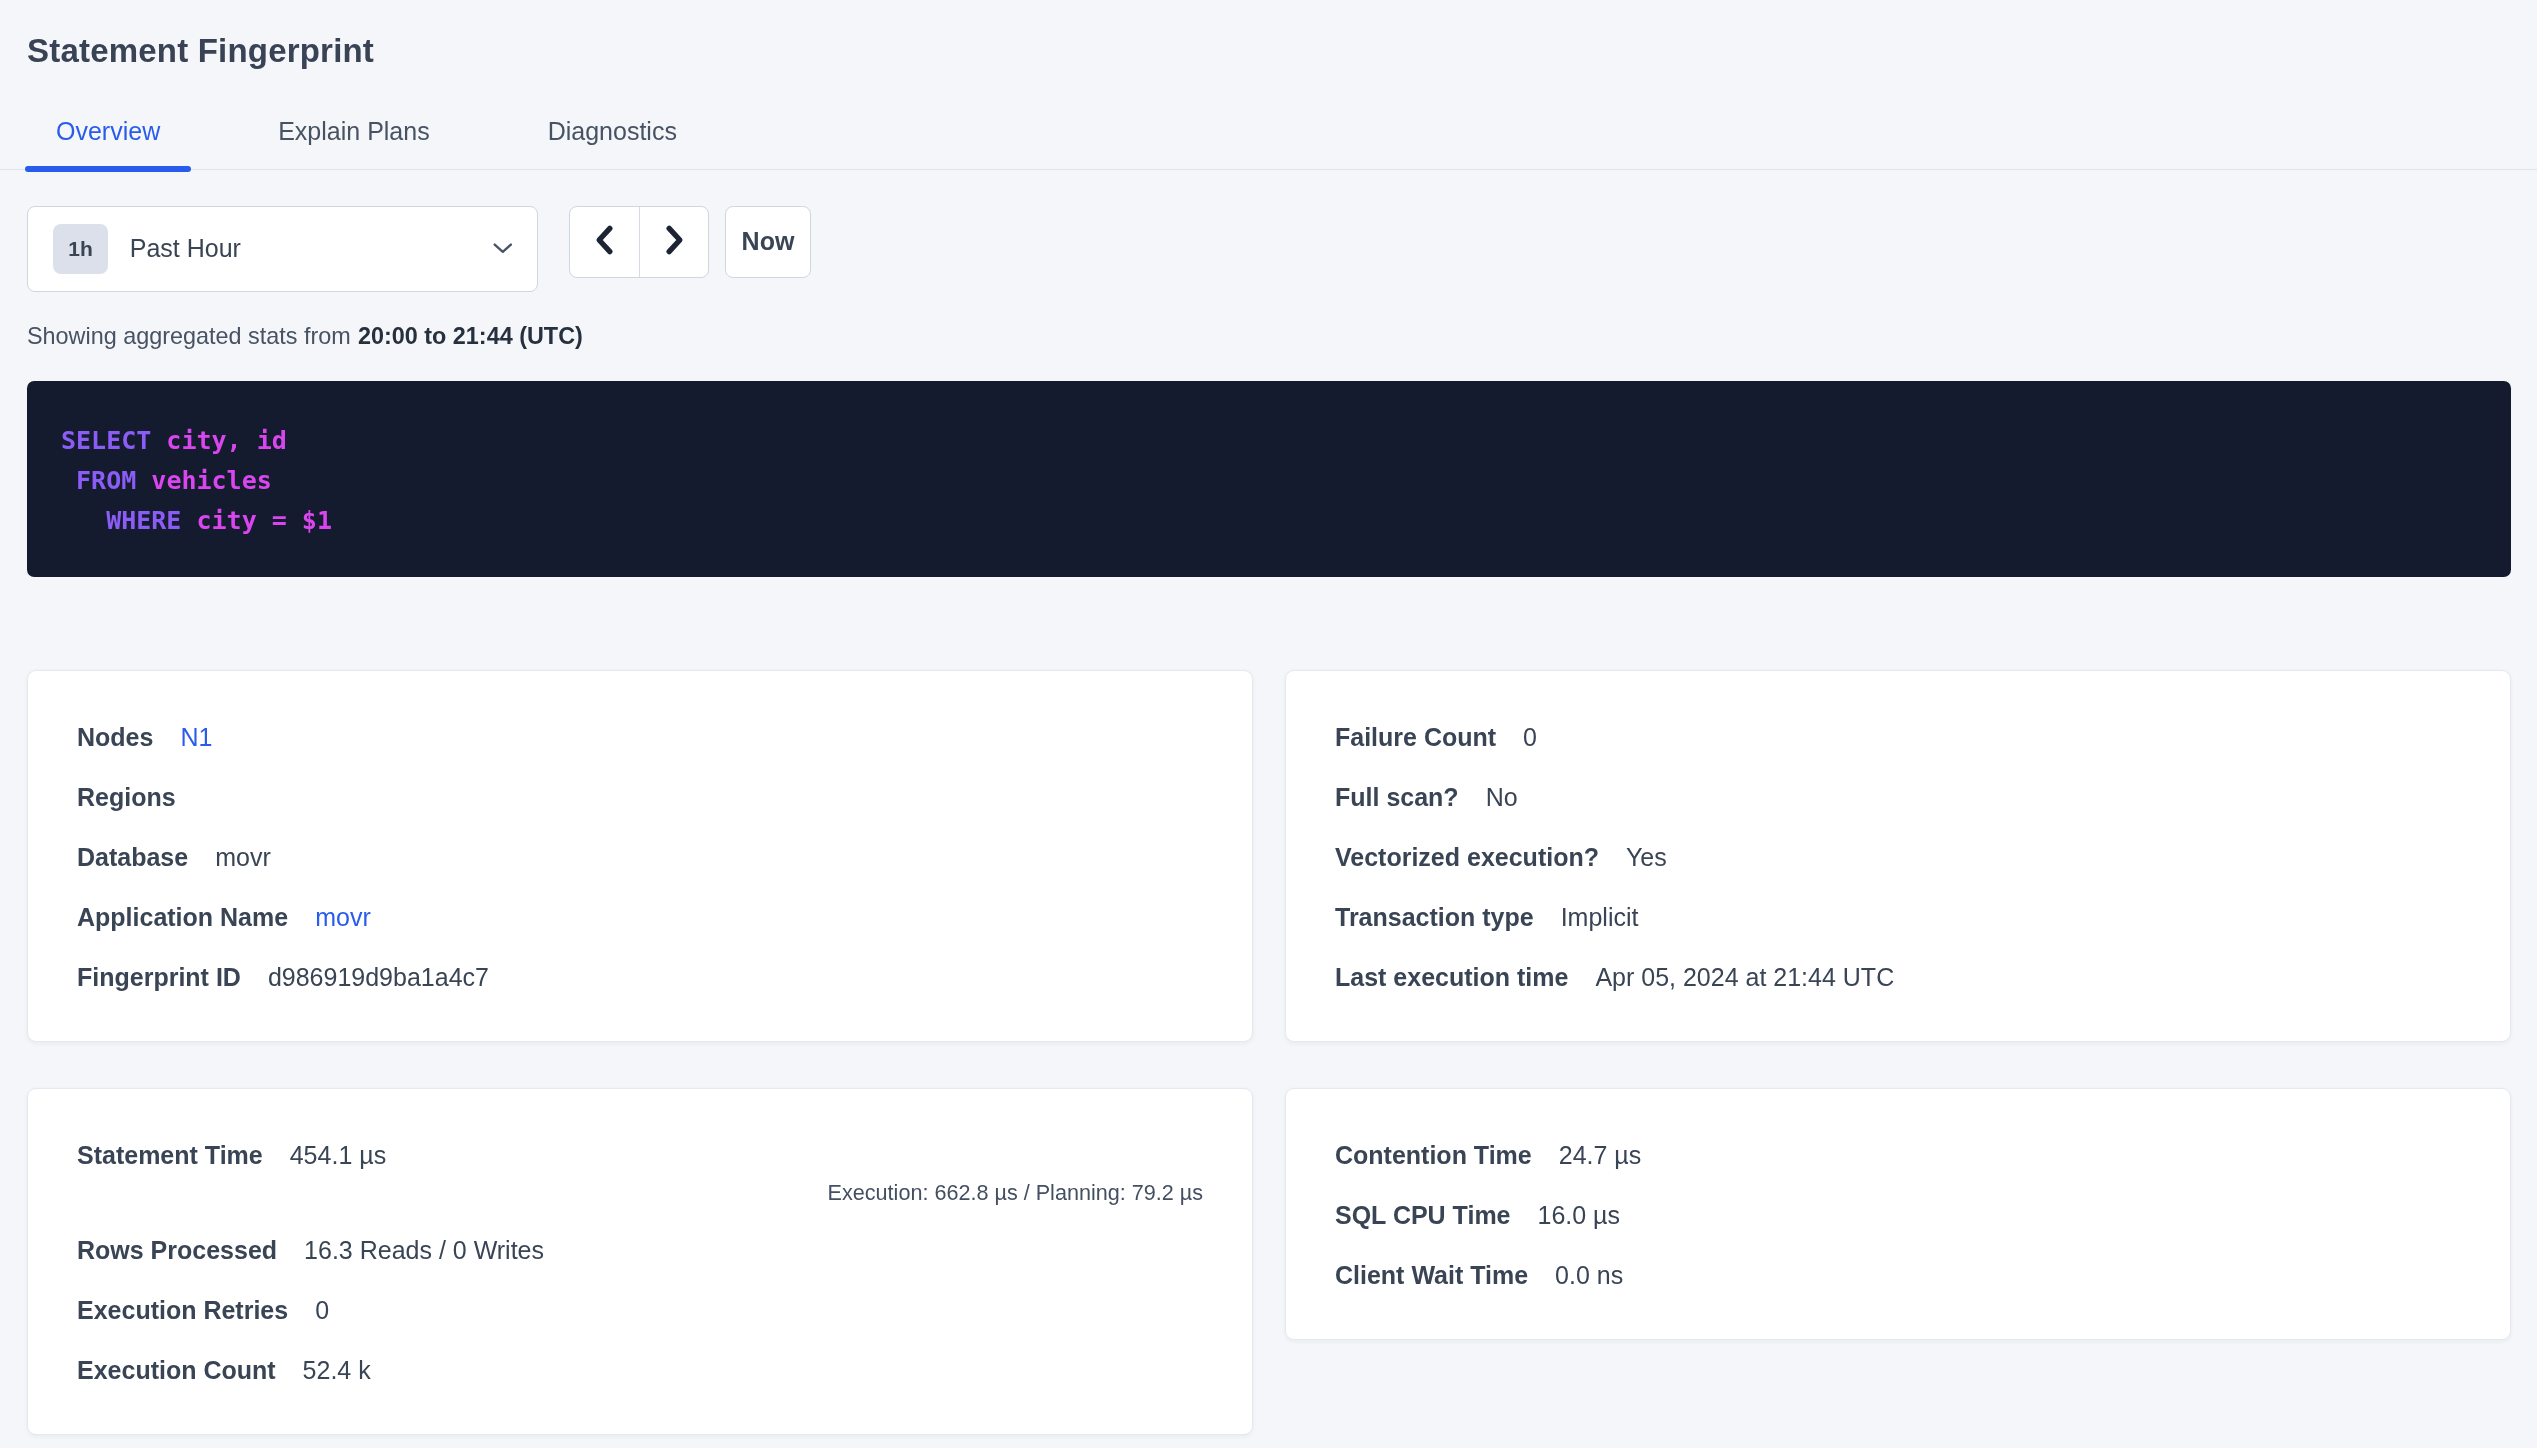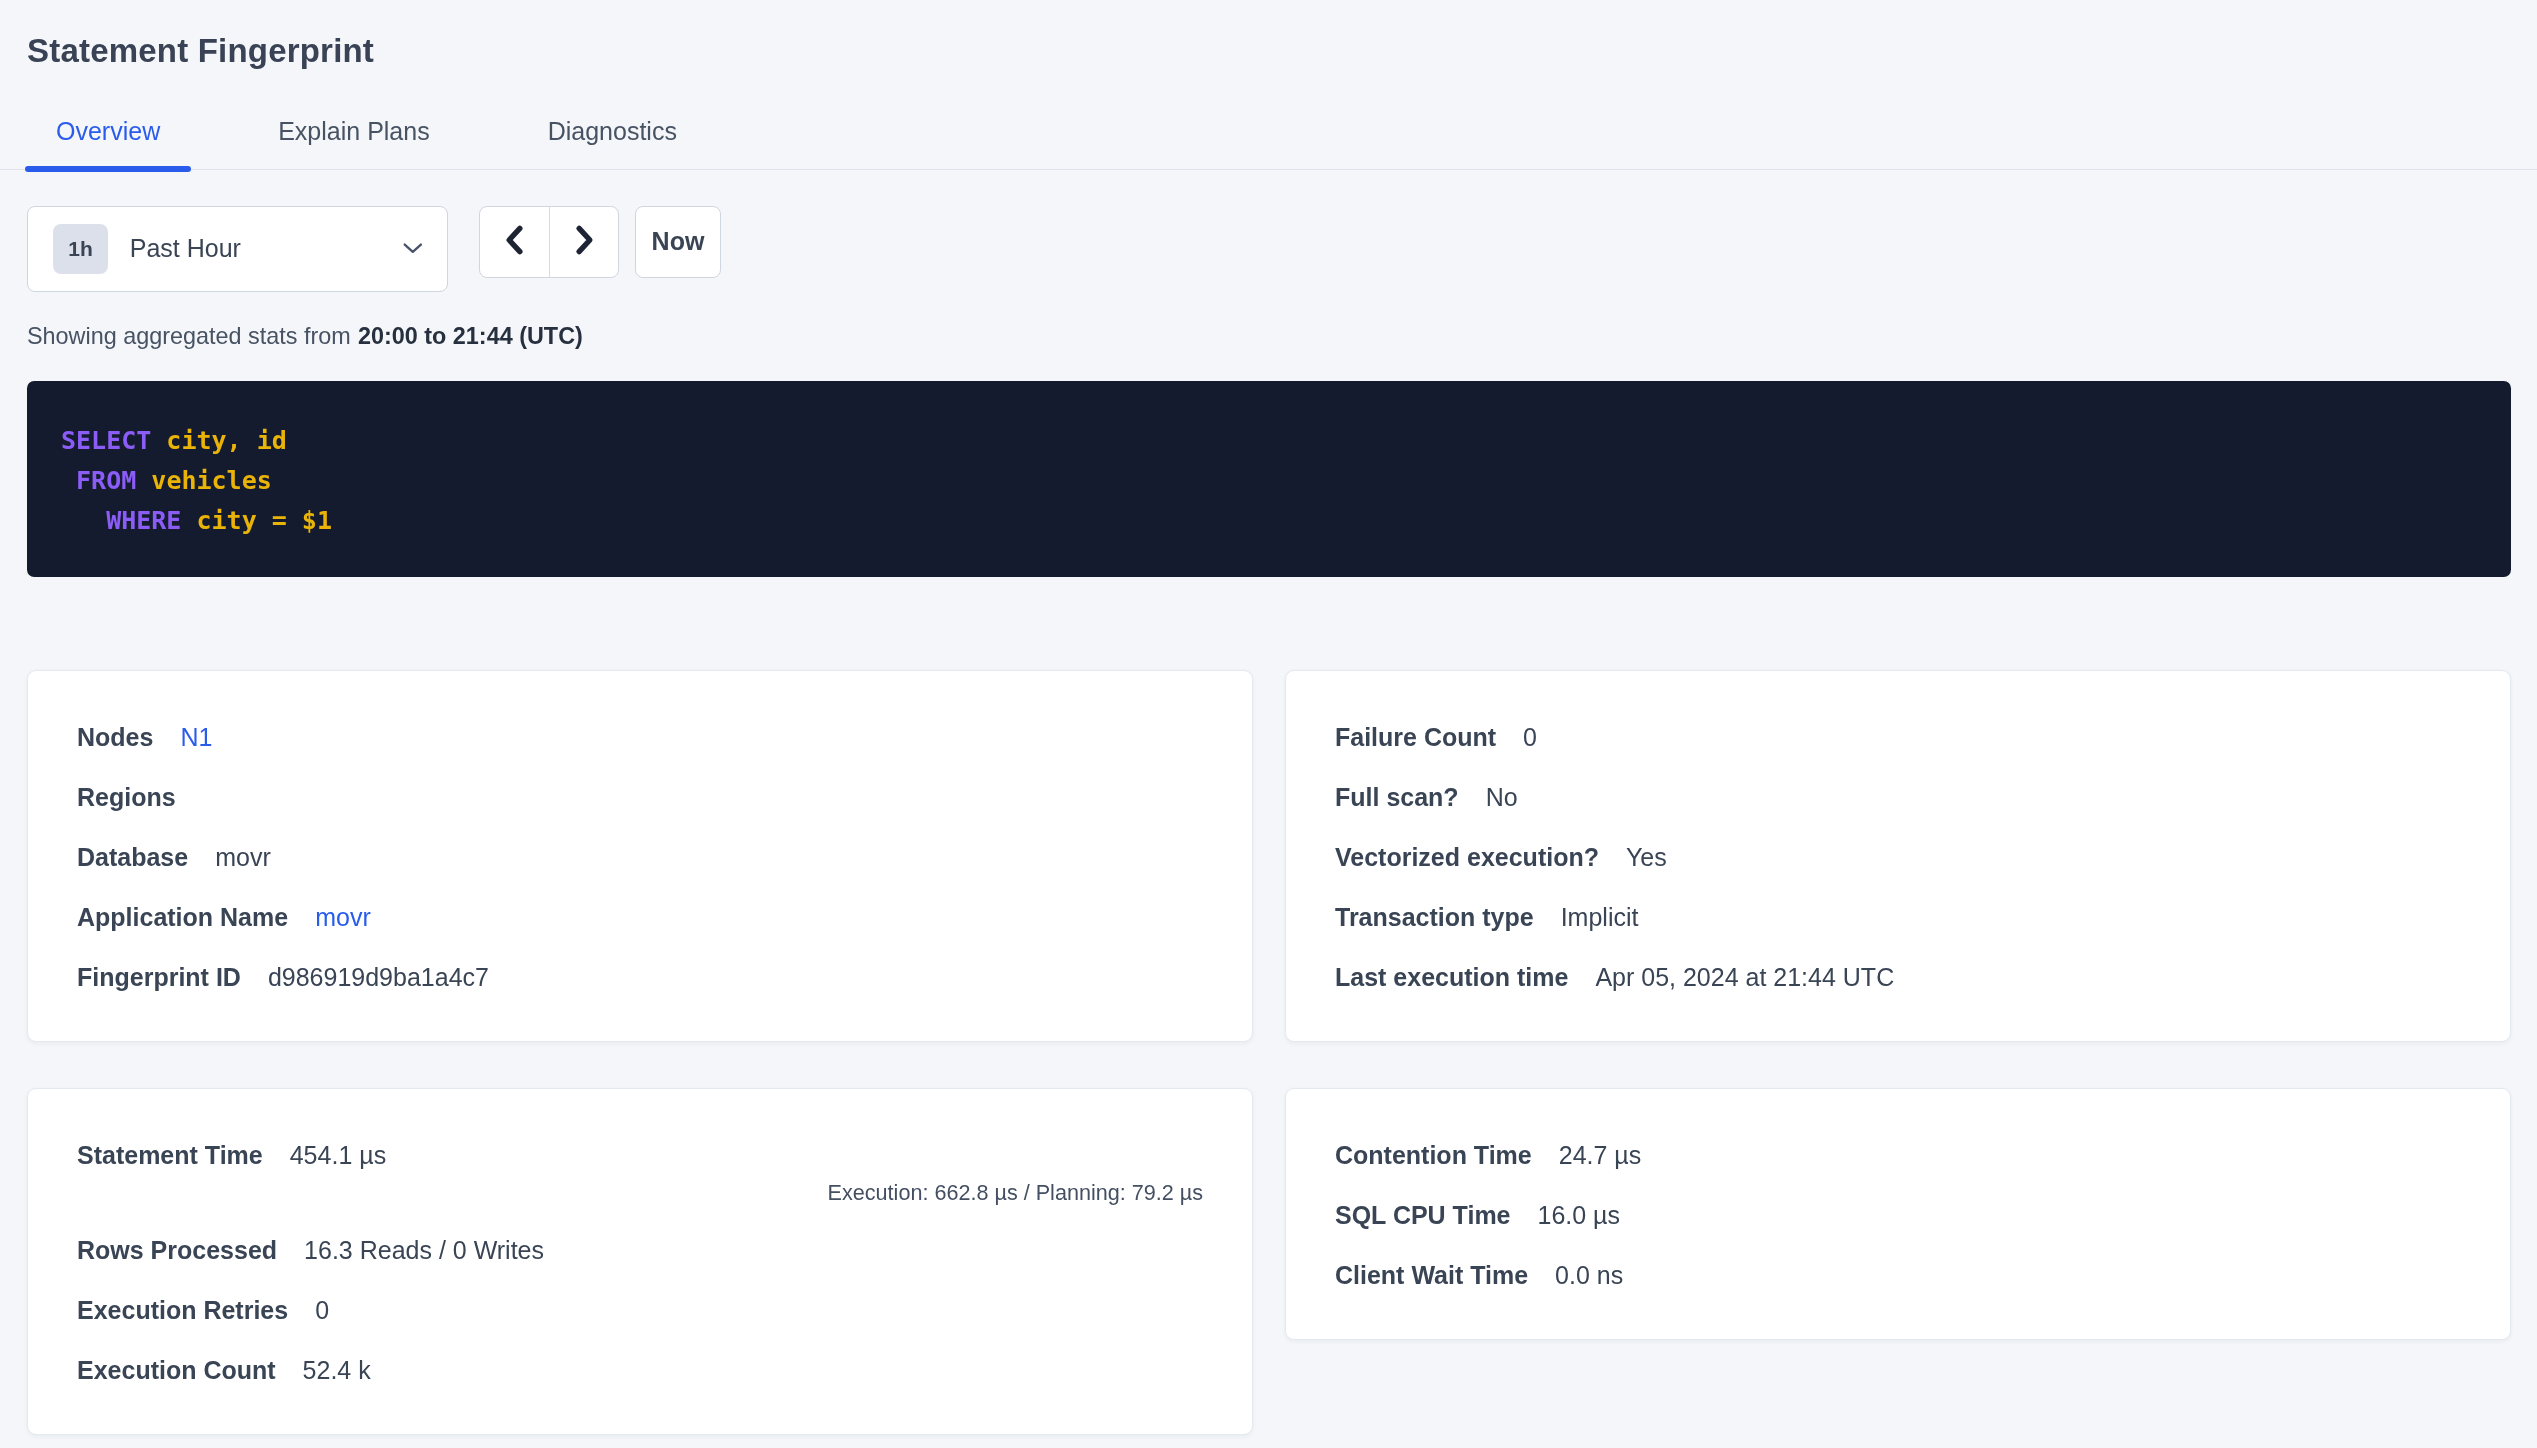--- a/index.html
+++ b/index.html
@@ -36,21 +36,21 @@
   .tab.active { color: #2A5CEB; }
   .tab.active::after {
     content: "";
     position: absolute; left: 0; right: 0; bottom: -3.6px;
     height: 6.3px; border-radius: 3.6px;
     background: #2A5CEB;
   }
   
   .controls { display: flex; align-items: flex-start; margin: 36px 27px 0; }
   .range-select {
-    width: 421px; height: 86px;
+    width: 511px; height: 86px;
     background: #FFFFFF;
     border: 1.3px solid #CFD6E0; border-radius: 8px;
     display: flex; align-items: center;
     padding: 0 23.4px 0 25px;
     cursor: pointer;
   }
   .interval-badge {
     background: #DBE0EA; border-radius: 8px;
     height: 50px; display: flex; align-items: center;
     padding: 0 15.3px;
@@ -87,21 +87,21 @@
     background: #141B2E;
     border-radius: 7.2px;
     padding: 40px 34px 36px;
   }
   .sql-line {
     font-family: "DejaVu Sans Mono", monospace;
     font-size: 25px; line-height: 40px; font-weight: 700;
     white-space: pre;
   }
   .tok-kw { color: #8b5cf6; }
-  .tok-pl { color: #eab308; }
+  .tok-pl { color: #d946ef; }
   
   .cards-row {
     display: grid; grid-template-columns: 1fr 1fr; gap: 32px;
     margin: 0 27px; align-items: start;
   }
   .cards-row.first { margin-top: 93px; }
   .cards-row.second { margin-top: 46px; }
   .card {
     background: #FFFFFF;
     border: 1.3px solid #E4E9F0;

